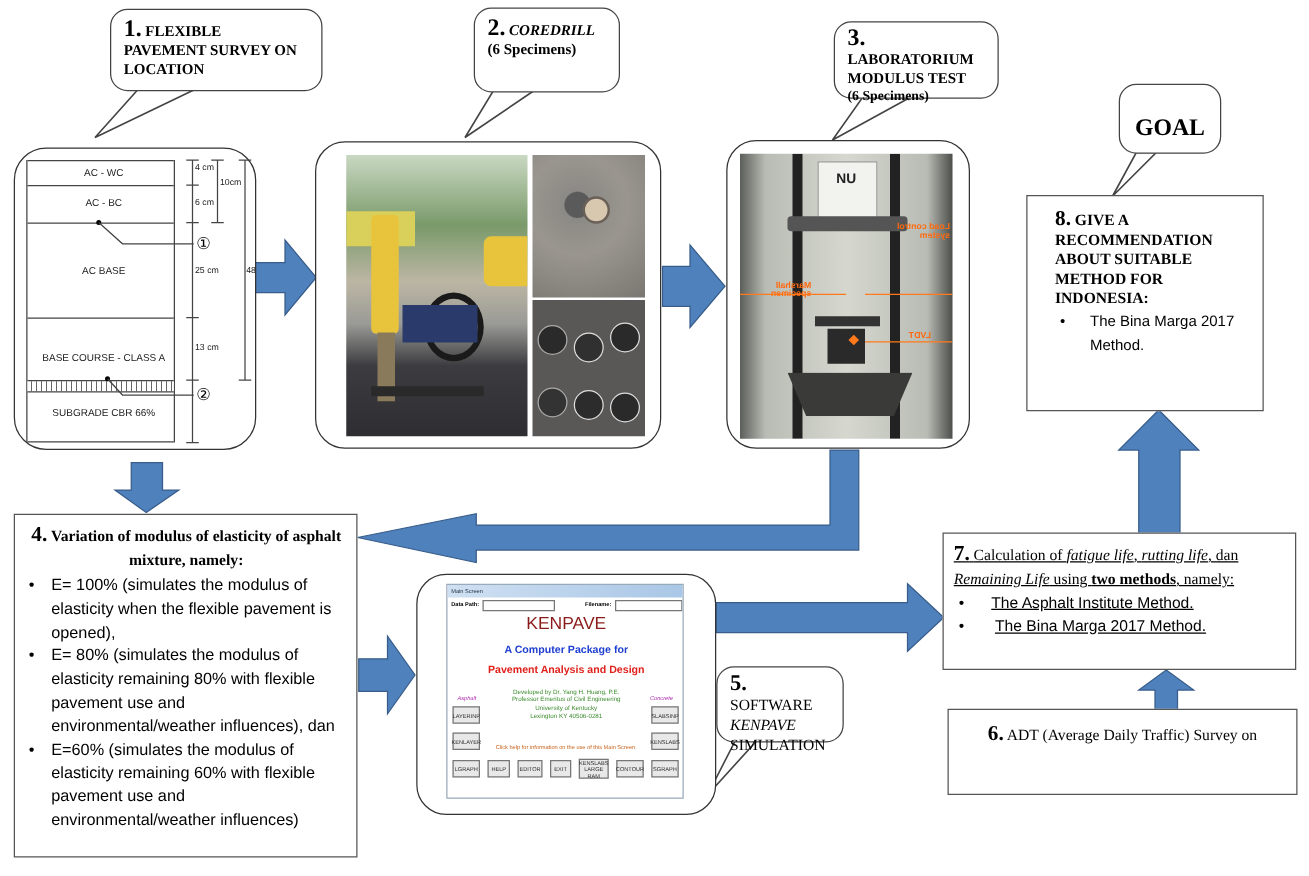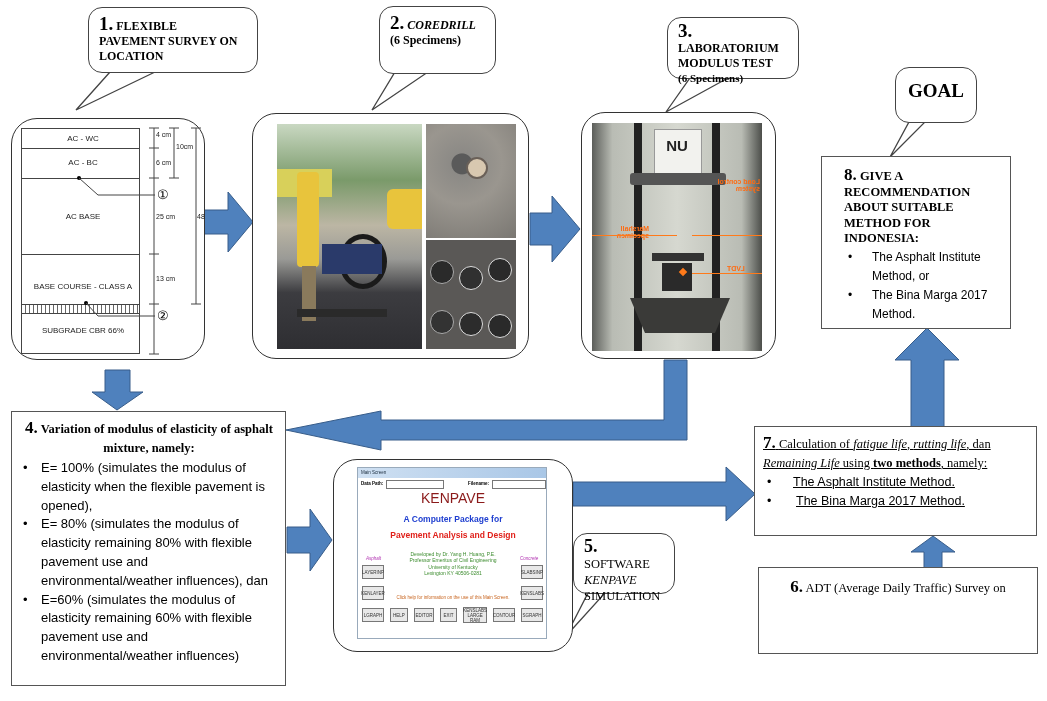--- a/index.html
+++ b/index.html
@@ -143,50 +143,49 @@
   <div>MODULUS TEST</div>
   <div style="font-size:11px;">(6 Specimens)</div>
 </div>
 
 <div class="panel" style="left:581px; top:112px; width:195px; height:247px;">
   <div class="abs" style="left:10px; top:10px; width:170px; height:228px; overflow:hidden;
               background:linear-gradient(90deg,#5c5e5a 0%,#b9bcb4 12%,#d6d8d0 50%,#b9bcb4 88%,#4c4e4a 100%);">
     <div class="abs" style="left:42px; top:0; width:8px; height:228px; background:#222;"></div>
     <div class="abs" style="left:120px; top:0; width:8px; height:228px; background:#222;"></div>
     <div class="abs" style="left:62px; top:6px; width:46px; height:45px; background:#f2f2ee; border:1px solid #999;"></div>
-    <div class="abs sans" style="left:62px; top:14px; width:46px; text-align:center; font-size:15px; font-weight:bold; color:#222;">NU</div>
+    <div class="abs sans" style="left:62px; top:14px; width:46px; text-align:center; font-size:11px; font-weight:bold; color:#222;">NU</div>
     <div class="abs" style="left:38px; top:50px; width:96px; height:12px; background:#555; border-radius:3px;"></div>
     <div class="abs" style="left:60px; top:130px; width:52px; height:8px; background:#333;"></div>
     <div class="abs" style="left:70px; top:140px; width:30px; height:28px; background:#2a2a2a;"></div>
     <div class="abs" style="left:38px; top:175px; width:100px; height:35px; background:#3a3a38; clip-path:polygon(0 0,100% 0,85% 100%,15% 100%);"></div>
     <div class="abs" style="left:88px; top:146px; width:6px; height:6px; background:#ff7a1a; transform:rotate(45deg);"></div>
     <div class="abs sans" style="left:104px; top:55px; width:64px; font-size:7px; color:#ff6a10; font-weight:bold; transform:scaleX(-1);">Load control system</div>
     <div class="abs sans" style="left:2px; top:102px; width:55px; font-size:7px; color:#ff6a10; font-weight:bold; transform:scaleX(-1);">Marshall specimen</div>
     <div class="abs sans" style="left:135px; top:142px; font-size:7px; color:#ff6a10; font-weight:bold; transform:scaleX(-1);">LVDT</div>
     <div class="abs" style="left:0; top:112px; width:85px; border-top:1px solid #ff7a1a;"></div>
     <div class="abs" style="left:100px; top:112px; width:70px; border-top:1px solid #ff7a1a;"></div>
     <div class="abs" style="left:100px; top:150px; width:70px; border-top:1px solid #ff7a1a;"></div>
   </div>
 </div>
 
-<div class="callout" style="left:895px; top:67px; width:82px; height:56px; text-align:center; font-size:19px; line-height:22px; padding-top:12px;">
+<div class="callout" style="left:895px; top:67px; width:82px; height:56px; text-align:center; font-size:19px; line-height:22px; padding-top:24px;">
   <span>GOAL</span>
 </div>
 
 <div class="box" style="left:821px; top:156px; width:190px; height:173px; padding:10px 10px 4px 22px; font-size:12.5px; line-height:15.5px;">
   <div style="font-weight:bold;">
     <span style="font-size:17px;">8.</span>
     <span>GIVE A</span>
   </div>
   <div style="font-weight:bold;">RECOMMENDATION</div>
   <div style="font-weight:bold;">ABOUT SUITABLE</div>
   <div style="font-weight:bold;">METHOD FOR</div>
   <div style="font-weight:bold;">INDONESIA:</div>
   <ul class="bl sans" style="font-size:12px; line-height:19px; margin-top:1px;">
-    <li style="padding-left:28px;">The Asphalt Institute Method, or</li>
     <li style="padding-left:28px;">The Bina Marga 2017 Method.</li>
   </ul>
 </div>
 
 <div class="box" style="left:11px; top:411px; width:275px; height:275px; padding:6px 6px 4px 7px;">
   <div style="text-align:center; font-weight:bold; font-size:12.5px; line-height:19px;">
     <span style="font-size:17px;">4.</span>
     <span>Variation of modulus of elasticity of asphalt mixture, namely:</span>
   </div>
   <ul class="bl sans" style="font-size:13px; line-height:18.8px; margin-top:1px;">
@@ -245,18 +244,18 @@
   </div>
   <div>
     <i>Remaining Life</i><span> using </span><b>two methods</b><span>, namely:</span>
   </div>
   <ul class="bl sans" style="font-size:12.5px; line-height:19px; margin-top:0;">
     <li style="padding-left:30px;">The Asphalt Institute Method.</li>
     <li style="padding-left:33px;">The Bina Marga 2017 Method.</li>
   </ul>
 </div>
 
-<div class="box" style="left:758px; top:567px; width:280px; height:87px; padding-top:9px; text-align:center; font-size:12.5px; line-height:19px;">
+<div class="box" style="left:758px; top:567px; width:280px; height:69px; padding-top:9px; text-align:center; font-size:12.5px; line-height:19px;">
   <div>
     <b style="font-size:17px;">6.</b>
     <span>ADT (Average Daily Traffic) Survey on</span>
   </div>
 </div>
 
 </body></html>

